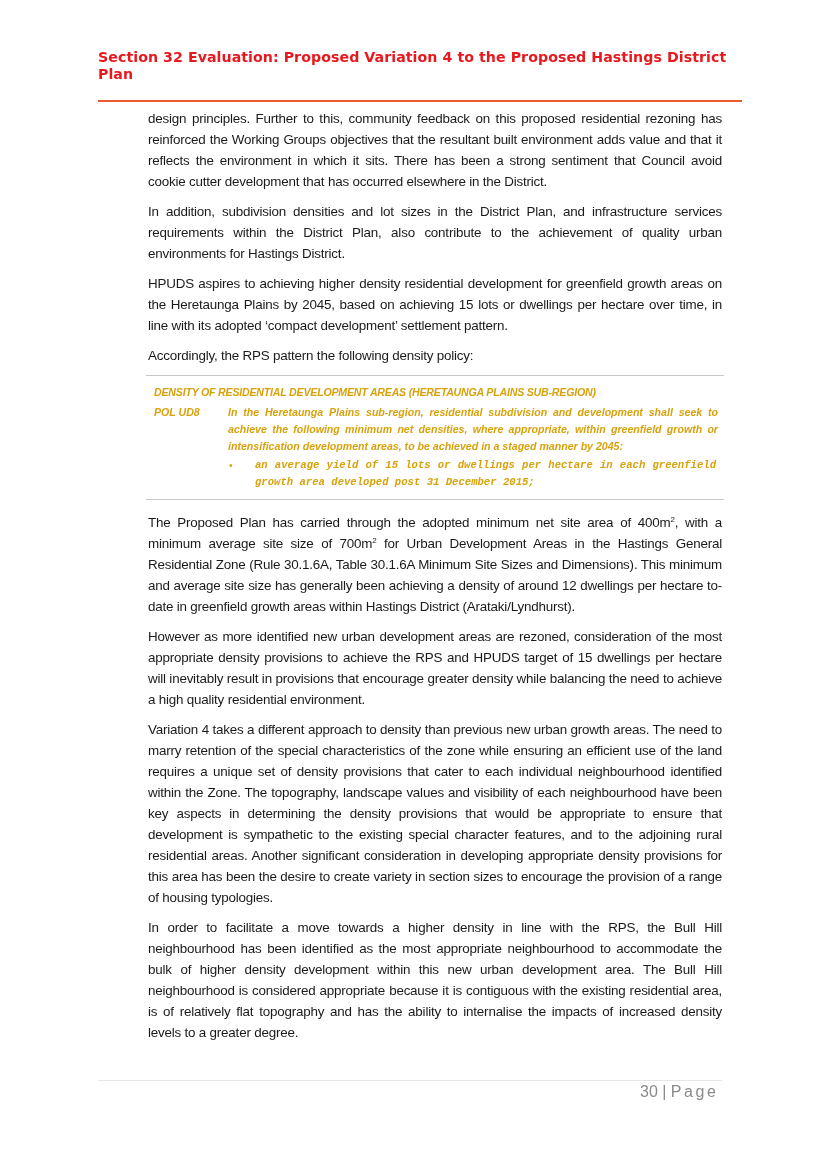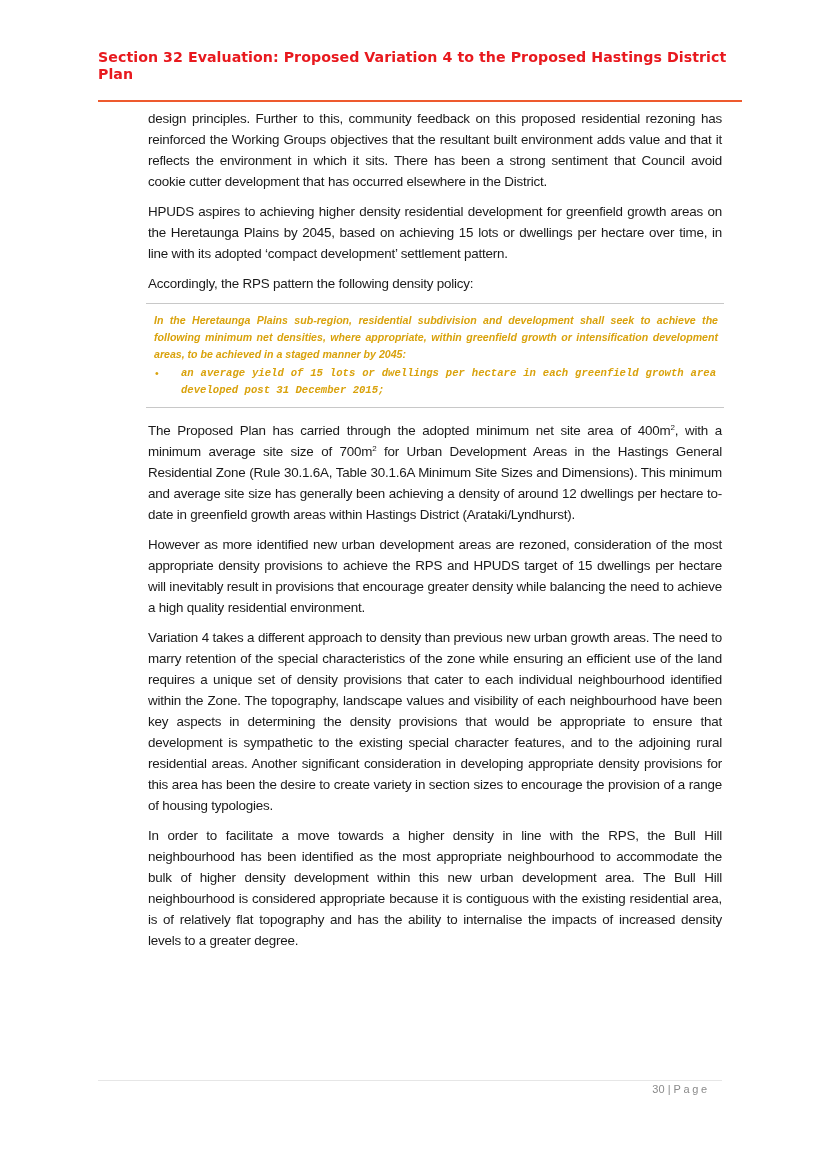--- a/index.html
+++ b/index.html
@@ -26,40 +26,43 @@
     }
     .policy .ptitle { margin-bottom: 3px; letter-spacing: -0.2px; }
     .policy .prow { display: flex; }
     .policy .pcode { width: 74px; flex: none; }
     .policy .ptext { flex: 1; text-align: justify; }
     .policy .bullet { display: flex; margin-top: 2px; }
     .policy .bdot { width: 26px; flex: none; font-style: normal; font-weight: normal; padding-left: 1px; }
     .policy .btext { flex: 1; text-align: justify; padding-right: 2px; font-family: Liberation Mono, monospace; }
     .footer-rule { position: absolute; left: 98px; top: 1080px; width: 624px; height: 1px; background: #e6e6e6; }
     .footer-page {
-      position: absolute; left: 640px; top: 1083px; width: 82px; text-align: center;
-      font-family: "Liberation Sans", sans-serif; font-size: 11px; color: #8a8a8a;
+      position: absolute; left: 640px; top: 1083px; width: 82px; text-align: left;
+      font-family: "Liberation Sans", sans-serif; font-size: 16px; color: #8a8a8a;
     }
     .footer-page .pg { letter-spacing: 2.6px; }
     sup { font-size: 8px; line-height: 0; }
   </style>
 </head>
 <body>
 
 <div class="page">
   <div class="header-title">Section 32 Evaluation: Proposed Variation 4 to the Proposed Hastings District Plan</div>
   <div class="header-rule"></div>
 
   <div class="body">
     <p>design principles.  Further to this, community feedback on this proposed residential rezoning has reinforced the Working Groups objectives that the resultant built environment adds value and that it reflects the environment in which it sits.  There has been a strong sentiment that Council avoid cookie cutter development that has occurred elsewhere in the District.</p>
+    <p>In addition, subdivision densities and lot sizes in the District Plan, and infrastructure services requirements within the District Plan, also contribute to the achievement of quality urban environments for Hastings District.</p>
     <p>HPUDS aspires to achieving higher density residential development for greenfield growth areas on the Heretaunga Plains by 2045, based on achieving 15 lots or dwellings per hectare over time, in line with its adopted ‘compact development’ settlement pattern.</p>
     <p>Accordingly, the RPS pattern the following density policy:</p>
 
     <div class="policy">
+      <div class="ptitle">DENSITY OF RESIDENTIAL DEVELOPMENT AREAS (HERETAUNGA PLAINS SUB-REGION)</div>
       <div class="prow">
+        <div class="pcode">POL UD8</div>
         <div class="ptext">
           <div>In the Heretaunga Plains sub-region, residential subdivision and development shall seek to achieve the following minimum net densities, where appropriate, within greenfield growth or intensification development areas, to be achieved in a staged manner by 2045:</div>
           <div class="bullet">
             <span class="bdot">•</span>
             <span class="btext">an average yield of 15 lots or dwellings per hectare in each greenfield growth area developed post 31 December 2015;</span>
           </div>
         </div>
       </div>
     </div>
 

